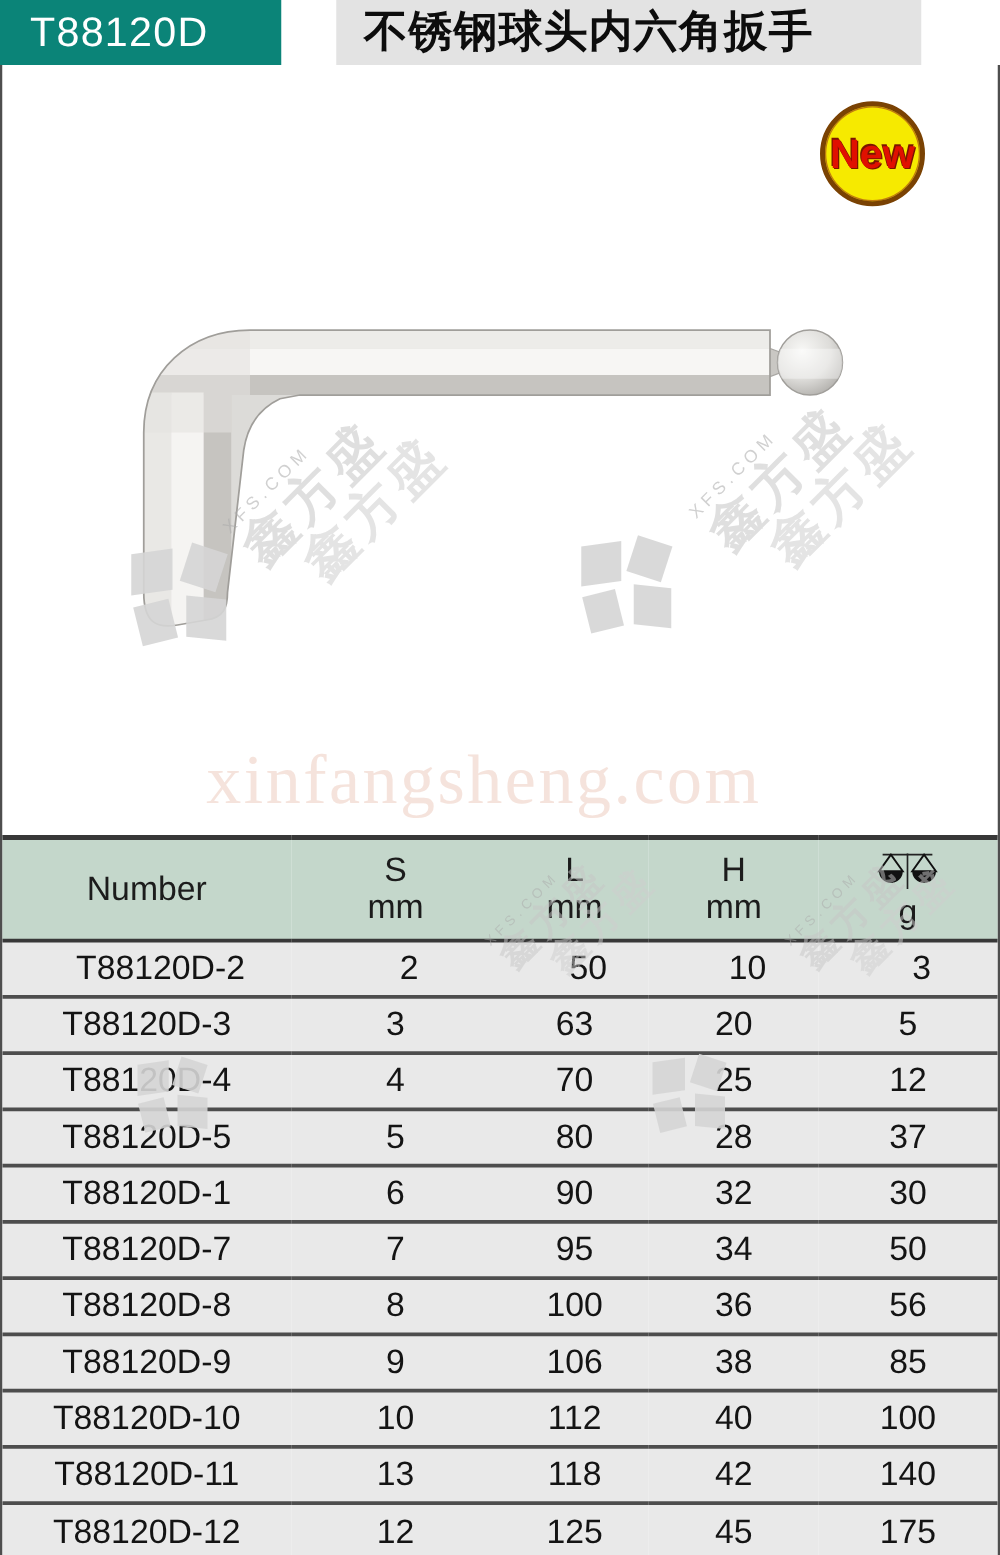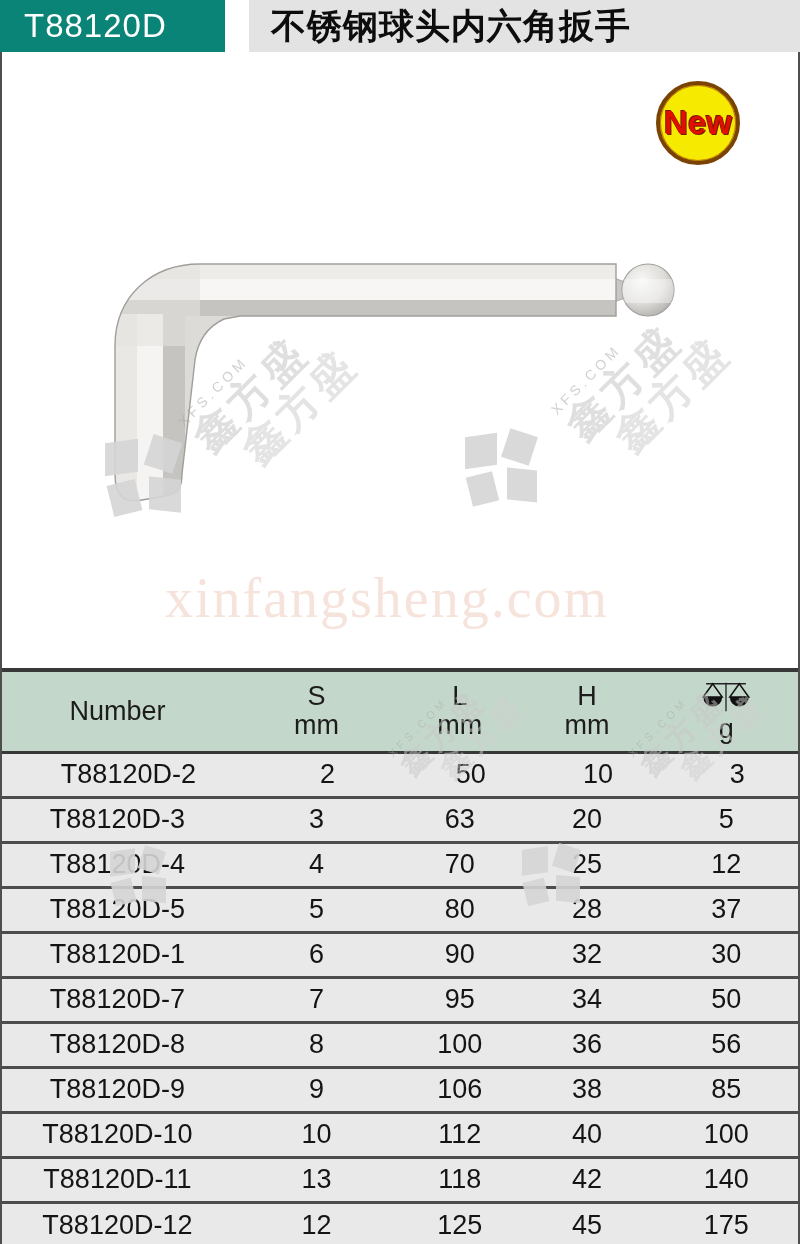--- a/index.html
+++ b/index.html
@@ -1,25 +1,25 @@
 <!DOCTYPE html>
 <html><head>
 <meta charset="utf-8">
 <style>
   * { margin:0; padding:0; box-sizing:border-box; }
   html,body { width:800px; height:1244px; overflow:hidden; background:#fff;
               font-family:"Liberation Sans", sans-serif; }
 
   
-  .topbar { display:flex; height:52px; width:800px;gap:24px; }
+  .topbar { display:flex; height:52px; width:737px; }
   .topbar-code { width:225px; background:#0b8478; color:#fff; font-size:33px;
                  line-height:52px; padding-left:24px; letter-spacing:1px; }
   .topbar-title { flex:1; background:#e3e3e3; color:#0d0d0d; font-size:35px;
                   font-weight:bold; line-height:52px; padding-left:22px;
-                  letter-spacing:1px; white-space:nowrap; }
+                  letter-spacing:1px; white-space:nowrap;margin-left:44px; }
 
   
   .main { position:relative; width:800px; height:1192px;
           border-left:2px solid #4e4e4e; border-right:2px solid #4e4e4e;
           background:#fff; }
 
   
   .img-area { position:relative; width:100%; height:616px; background:#fff; overflow:hidden; }
 
   .new-badge { position:absolute; left:654px; top:29px; width:84px; height:84px;
@@ -76,21 +76,21 @@
 
 <div class="topbar">
   <div class="topbar-code">T88120D</div>
   <div class="topbar-title">不锈钢球头内六角扳手</div>
 </div>
 
 <div class="main">
 
   <div class="img-area">
 
-    <div class="wm wm-site" style="left:163px; top:514px;">xinfangsheng.com</div>
+    <div class="wm wm-site" style="left:163px; top:540px;">xinfangsheng.com</div>
 
     <div class="wm wm-diag" style="left:175px; top:270px; width:230px;">
       <span class="xfs">XFS.COM</span>
       <span class="brand">鑫方盛</span>
       <span class="brand b2">鑫方盛</span>
     </div>
     <div class="wm wm-diag" style="left:548px; top:258px; width:230px;">
       <span class="xfs">XFS.COM</span>
       <span class="brand">鑫方盛</span>
       <span class="brand b2">鑫方盛</span>

